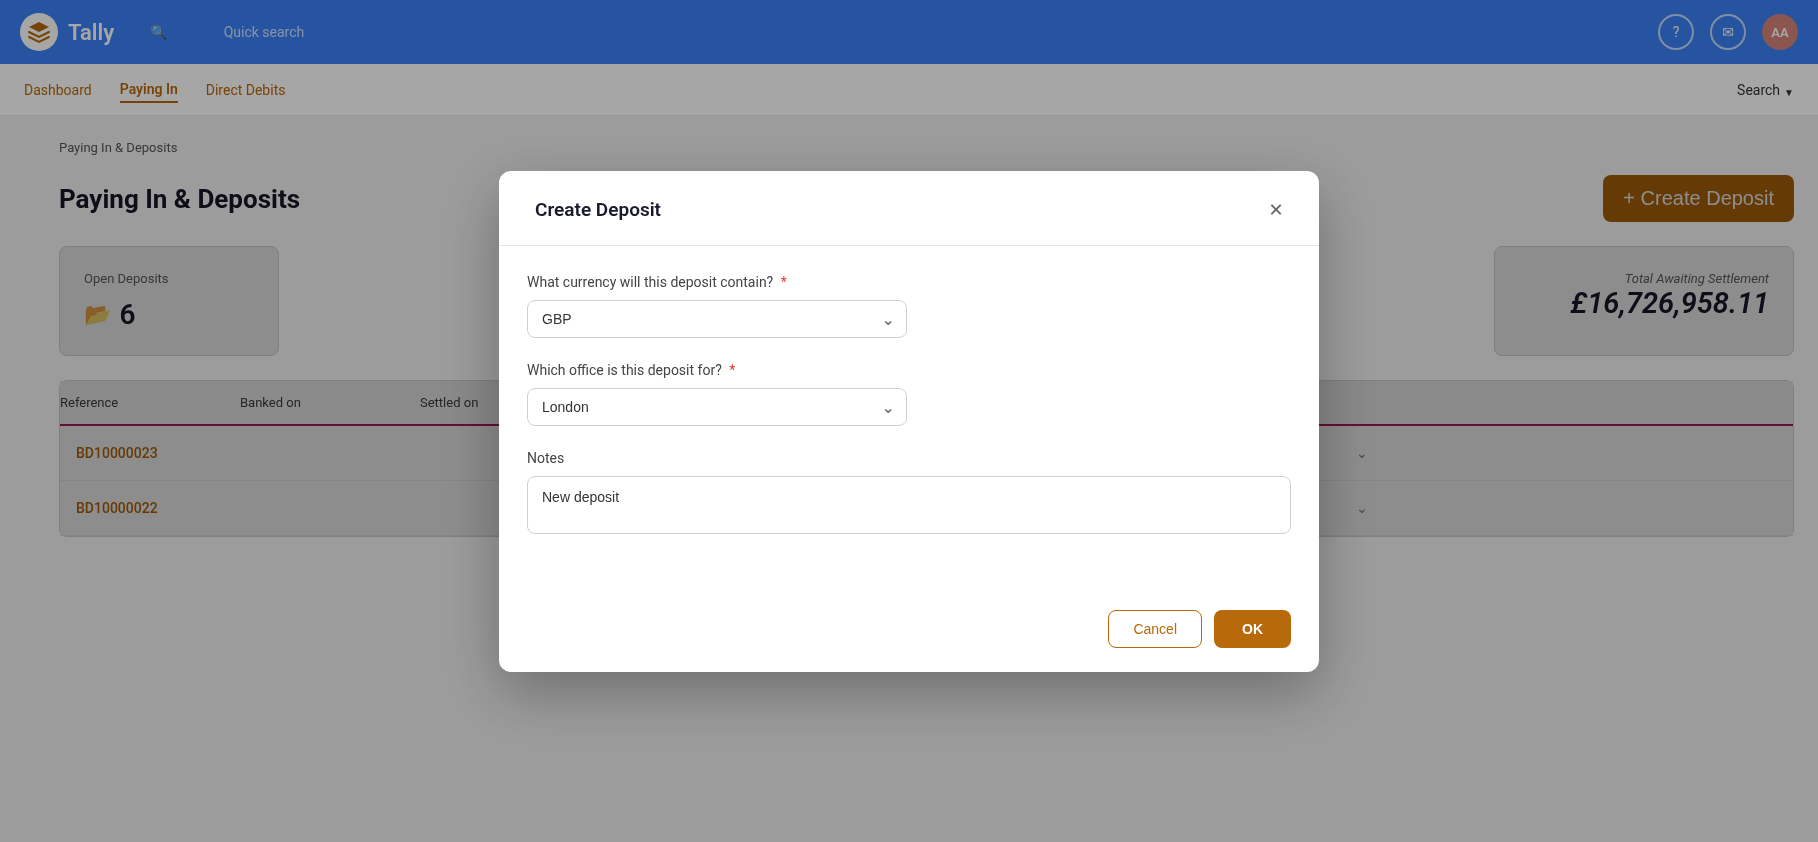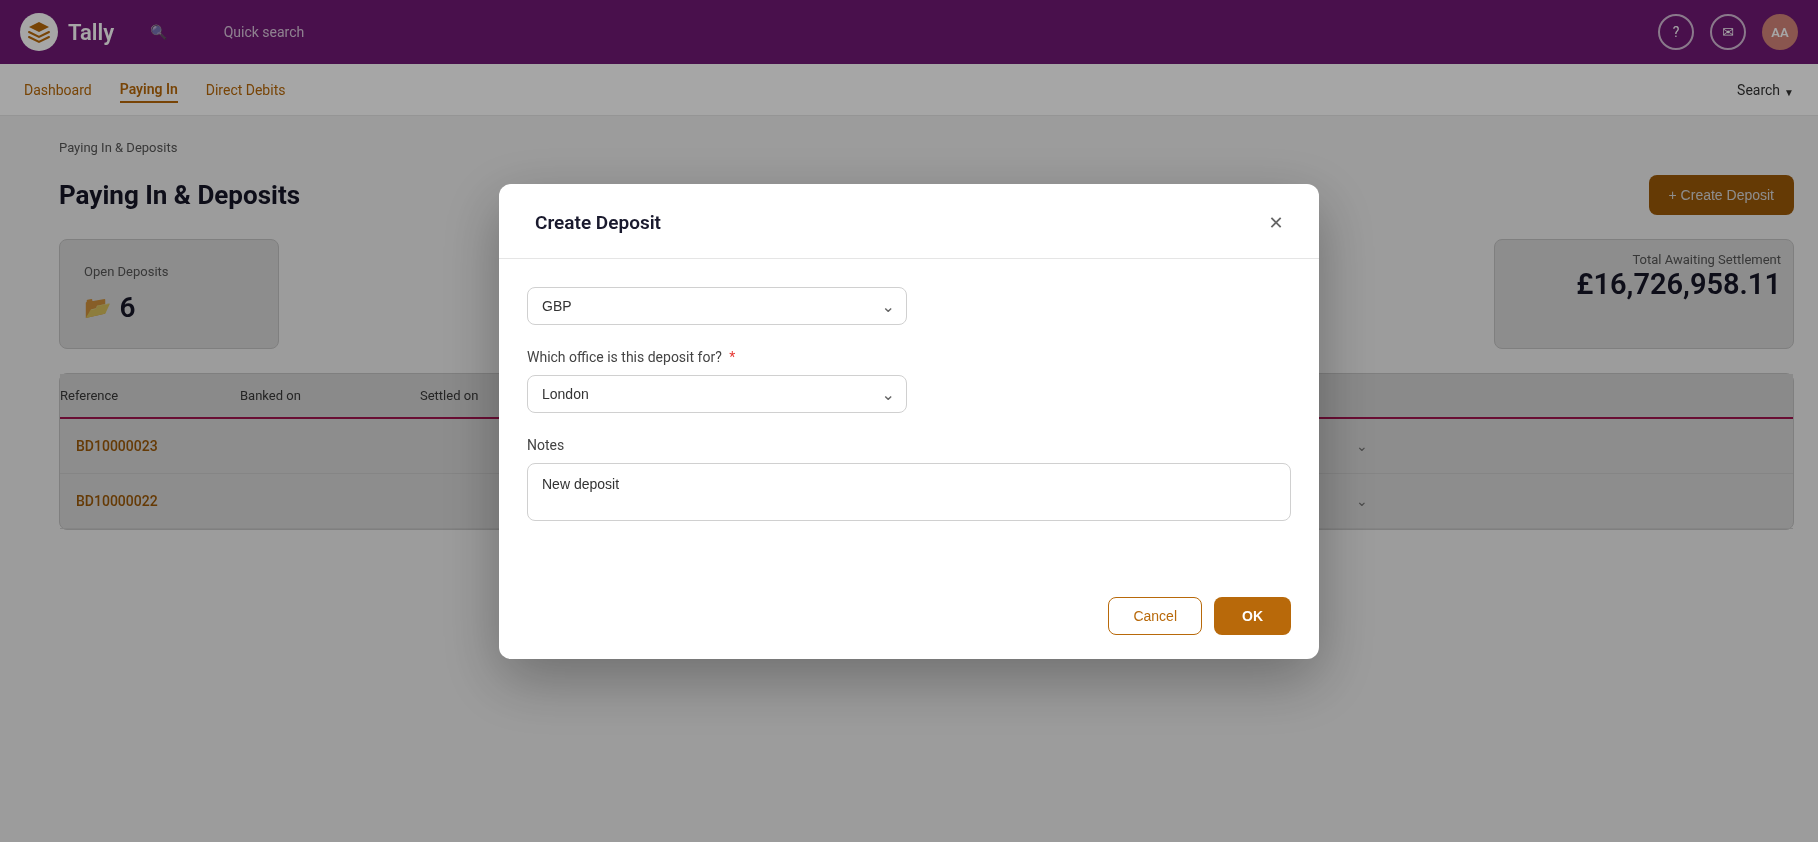--- a/index.html
+++ b/index.html
@@ -1,20 +1,20 @@
 <!DOCTYPE html>
 <html><head>
   <meta charset="utf-8">
   <style>
     * { box-sizing: border-box; margin: 0; padding: 0; }
     body { font-family: -apple-system, BlinkMacSystemFont, 'Segoe UI', Roboto, sans-serif; background: #f0f0f0; overflow: hidden; }
 
     
     .top-nav {
-      background: #701a75;
+      background: #3b82f6;
       height: 64px;
       display: flex;
       align-items: center;
       padding: 0 20px;
       gap: 16px;
       position: relative;
       z-index: 1;
     }
     .logo-area {
       display: flex;
@@ -130,21 +130,21 @@
       font-size: 26px;
       font-weight: 700;
       color: #1a1a2e;
     }
     .create-deposit-btn {
       background: #b8690a;
       color: white;
       border: none;
       padding: 12px 20px;
       border-radius: 8px;
-      font-size: 14px;
+      font-size: 20px;
       font-weight: 500;
       cursor: pointer;
       display: flex;
       align-items: center;
       gap: 6px;
     }
     .stats-row {
       display: flex;
       gap: 24px;
       margin-bottom: 24px;
@@ -169,24 +169,25 @@
       align-items: center;
       gap: 8px;
     }
     .folder-icon {
       color: #4caf50;
       font-size: 22px;
     }
     .stat-card-right {
       background: white;
       border-radius: 8px;
-      padding: 12px;
+      padding: 24px;
       margin-left: auto;
       min-width: 300px;
       border: 1px solid #e5e5e5;
+      font-style: italic;
     }
     .total-label {
       font-size: 13px;
       color: #666;
       text-align: right;
     }
     .total-value {
       font-size: 29px;
       font-weight: 600;
       color: #1a1a2e;
@@ -468,20 +469,24 @@
 </div>
 
 <div class="overlay">
   <div class="modal">
     <div class="modal-header">
       <h2 class="modal-title">Create Deposit</h2>
       <button class="modal-close">✕</button>
     </div>
     <div class="modal-body">
       <div class="form-group">
+        <label class="form-label">
+          <span>What currency will this deposit contain?</span>
+          <span class="required-star">*</span>
+        </label>
         <div class="select-wrapper">
           <select>
             <option value="GBP" selected="">GBP</option>
             <option value="USD">USD</option>
             <option value="EUR">EUR</option>
           </select>
           <span class="select-chevron">⌄</span>
         </div>
       </div>
       <div class="form-group">

